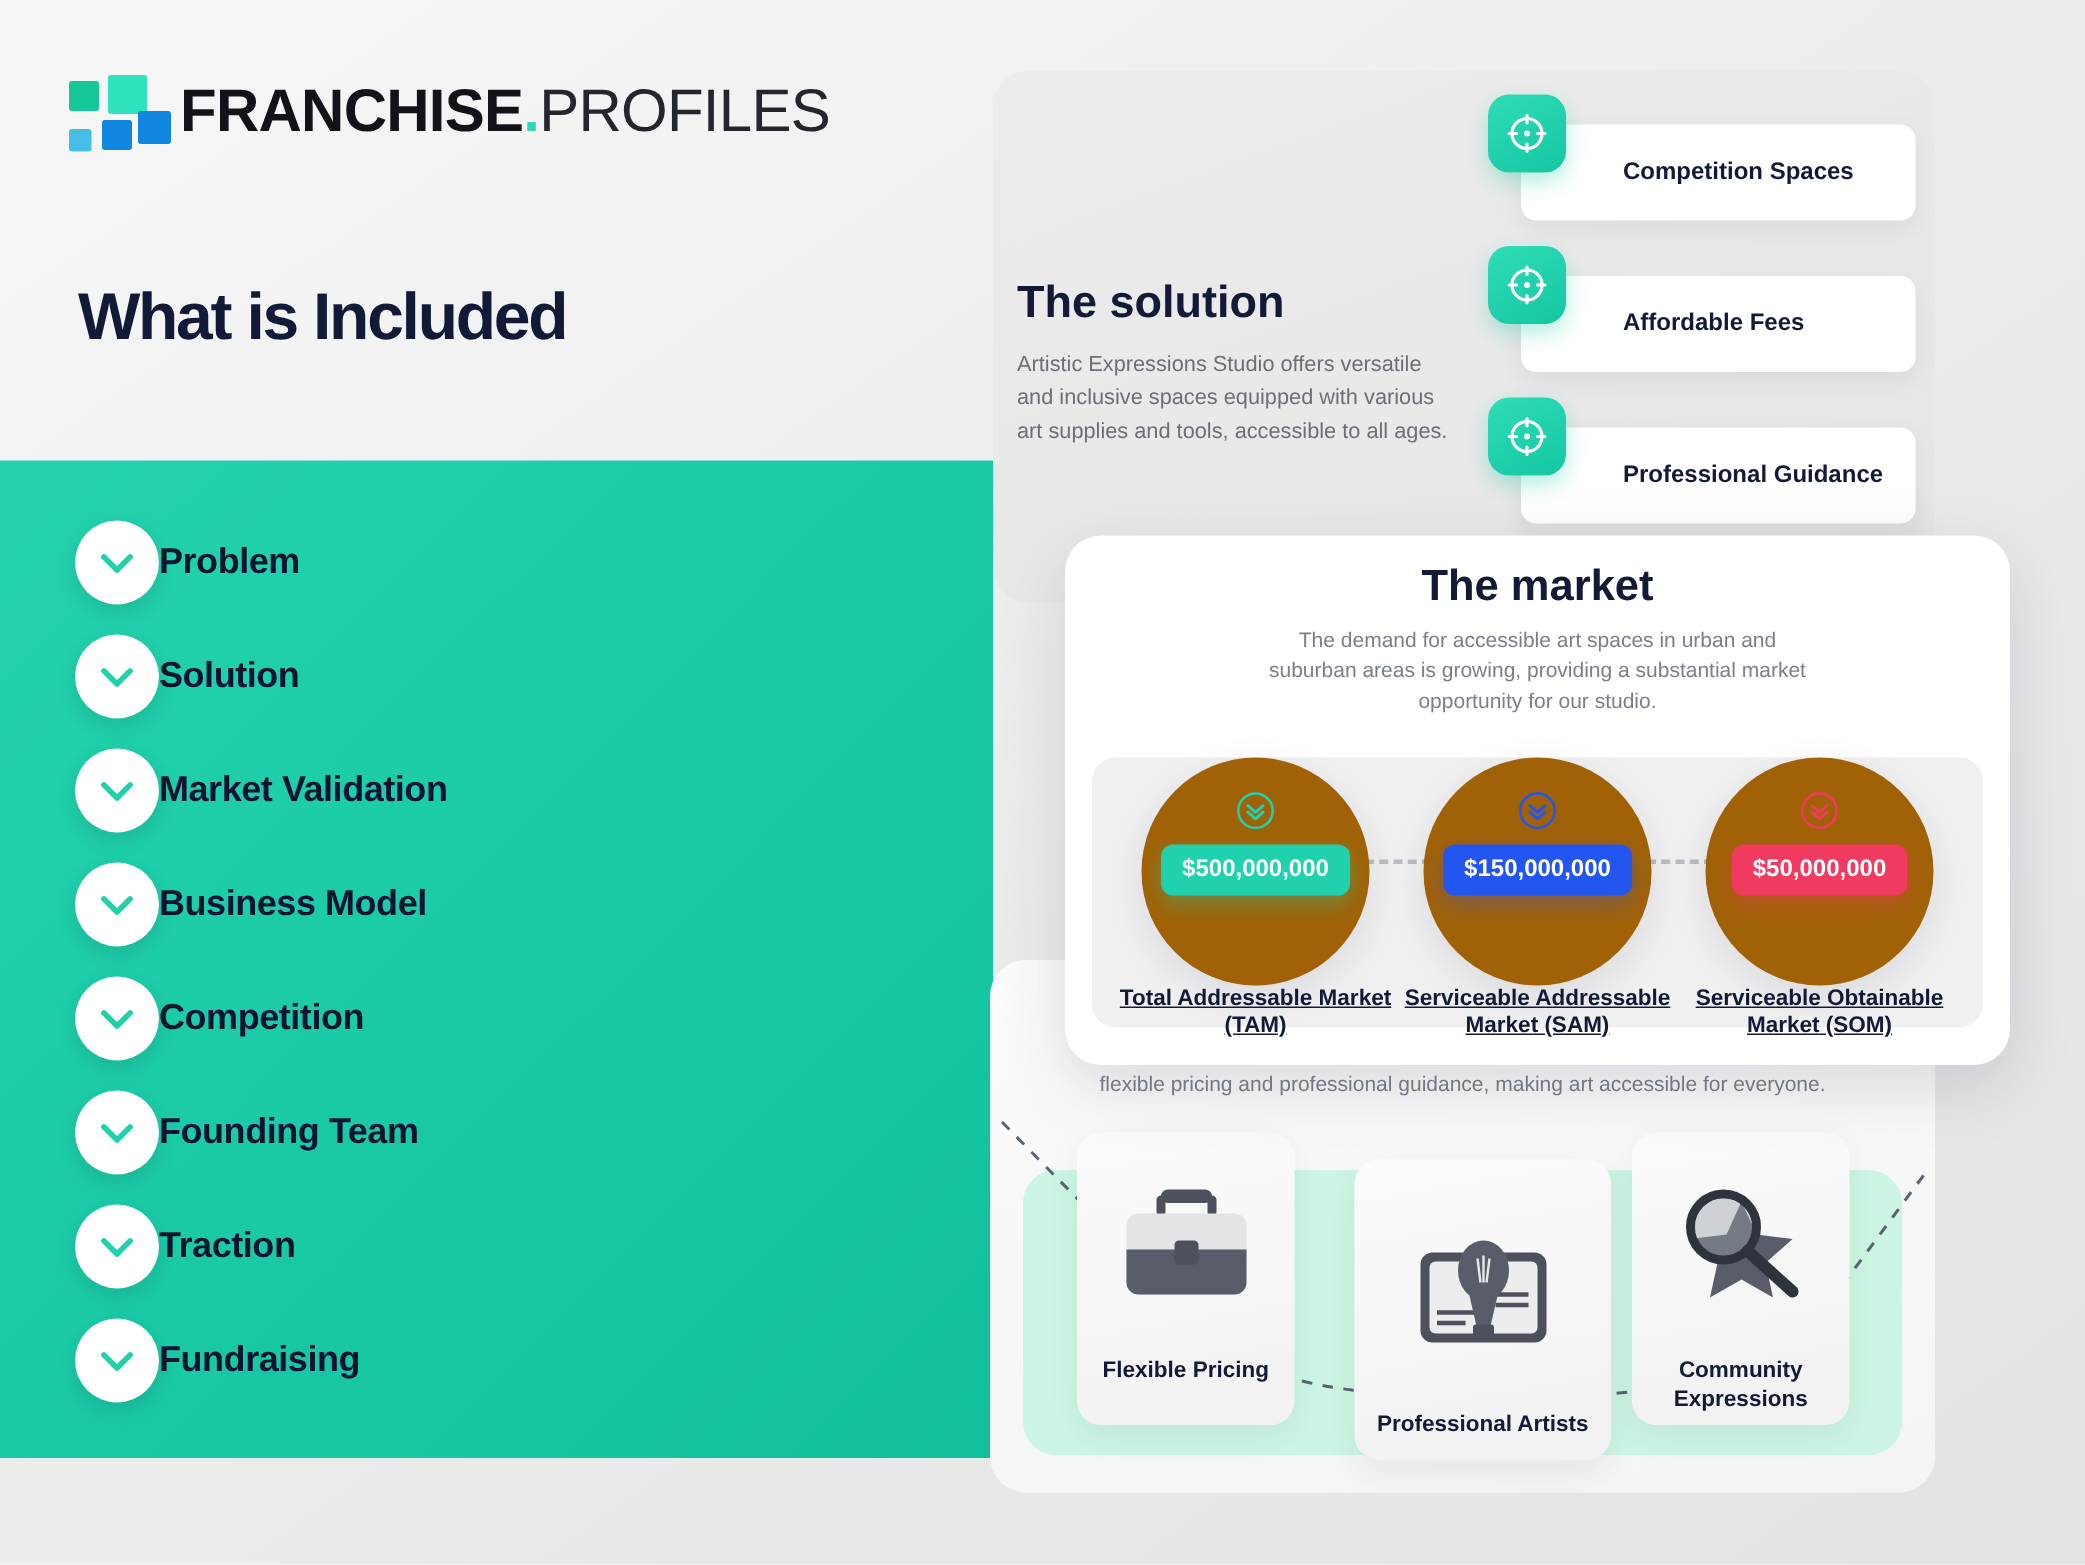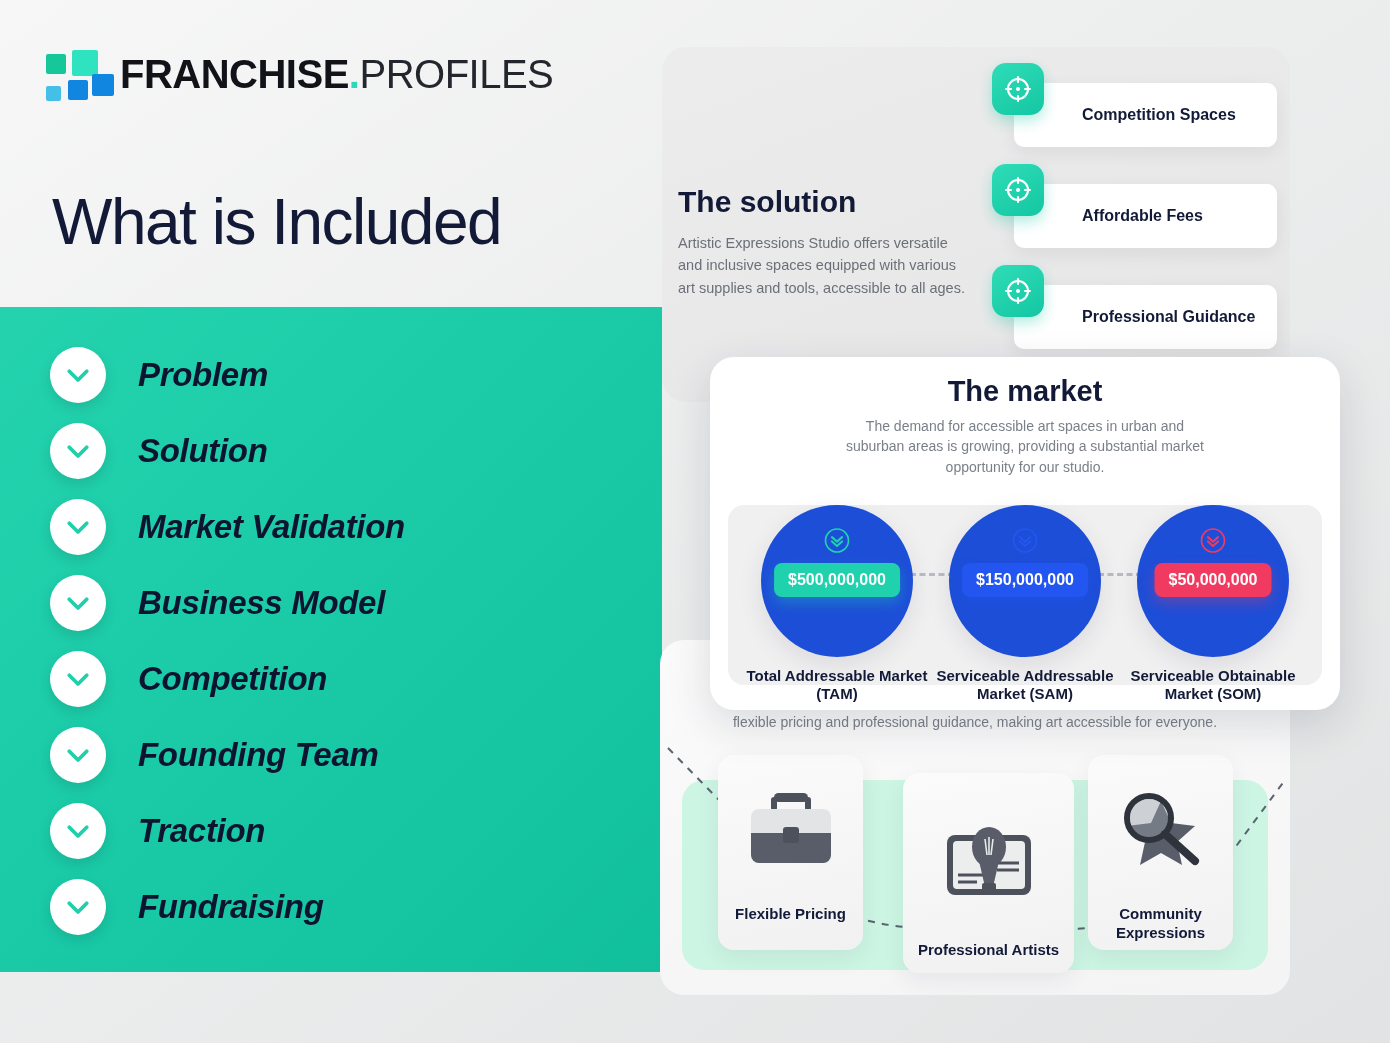--- a/index.html
+++ b/index.html
@@ -19,37 +19,37 @@
   .sq3 { left:22px;top:30px; width:20px; height:20px; background:#1186e0; }
   .sq4 { left:46px;top:24px; width:22px; height:22px; background:#1186e0; }
   .sq5 { left:0;   top:36px; width:15px; height:15px; background:#45bfe8; }
   #logo-text { font-size:40px; letter-spacing:-.5px; white-space:nowrap; line-height:1; }
   #logo-text .b { font-weight:bold; color:#111319; }
   #logo-text .dot { color:#2fd7b5; font-weight:bold; }
   #logo-text .l { font-weight:400; color:#24262d; }
 
   #page-title {
     position:absolute; left:52px; top:190px;
-    font-size:64px; font-weight:normal; color:#121a38;
+    font-size:44px; font-weight:bold; color:#121a38;
     letter-spacing:-1.5px; line-height:1;
   }
 
   #teal-panel {
     position:absolute; left:0; top:307px; width:662px; height:665px;
     background:linear-gradient(135deg,#24d3ae 0%,#19c9a6 55%,#11bf9c 100%);
   }
 
   #toc-list { position:absolute; left:50px; top:347px; width:560px; }
   .toc-item { display:flex; align-items:center; height:56px; margin-bottom:20px; }
   .toc-bullet {
     width:56px; height:56px; border-radius:50%; background:#fff;
     display:flex; align-items:center; justify-content:center;
     box-shadow:0 5px 14px rgba(0,0,0,.12); flex:0 0 56px;
   }
-  .toc-label { margin-left:32px; font-size:33px; font-weight:bold; color:#0d1430; letter-spacing:-.3px;font-style:italic; }
+  .toc-label { font-size:24px; font-weight:bold; color:#0d1430; letter-spacing:-.3px; }
 
   
   #solution-card {
     position:absolute; left:662px; top:47px; width:628px; height:355px;
     background:linear-gradient(160deg,#ececec 0%,#e6e6e7 100%);
     border-radius:24px;
   }
   #solution-title { position:absolute; left:16px; top:138px; font-size:30px; font-weight:bold; color:#121a38; }
   #solution-desc  { position:absolute; left:16px; top:185px; width:290px; font-size:14.5px;
                     line-height:1.55; color:#6b7078; }
@@ -78,30 +78,30 @@
   #market-title { text-align:center; margin-top:18px; font-size:29px; font-weight:bold; color:#121a38; }
   #market-desc  { margin:8px auto 0; width:360px; text-align:center; font-size:14px;
                   line-height:1.45; color:#7a7f88; }
   #market-plate {
     position:absolute; left:18px; top:148px; width:594px; height:180px;
     background:#f0f0f1; border-radius:16px;
   }
   .mk-col { position:absolute; top:0; width:190px; text-align:center; }
   .mk-circle {
     width:152px; height:152px; margin:0 auto; border-radius:50%;
-    background:#1d4ed8; box-shadow:0 8px 24px rgba(35,40,60,.10);
+    background:#a16207; box-shadow:0 8px 24px rgba(35,40,60,.10);
     position:relative;
   }
   .mk-chev { position:absolute; left:50%; top:22px; transform:translateX(-50%); }
   .mk-badge {
     position:absolute; left:50%; top:58px; transform:translateX(-50%);
     padding:8px 14px; border-radius:8px; color:#fff; font-weight:bold;
     font-size:16px; white-space:nowrap;
   }
-  .mk-name { margin-top:10px; font-size:15px; font-weight:bold; color:#121a38; line-height:1.2; }
+  .mk-name { font-size:15px; font-weight:bold; color:#121a38; line-height:1.2;text-decoration:underline; }
   .mk-dash { position:absolute; top:68px; height:0; border-top:3px dashed #b9bcc2; }
 
   
   #bottom-card {
     position:absolute; left:660px; top:640px; width:630px; height:355px;
     background:linear-gradient(170deg,#fbfbfb 0%,#f4f4f5 100%);
     border-radius:24px; overflow:hidden; z-index:2;
   }
   #mint-plate {
     position:absolute; left:22px; top:140px; width:586px; height:190px;

